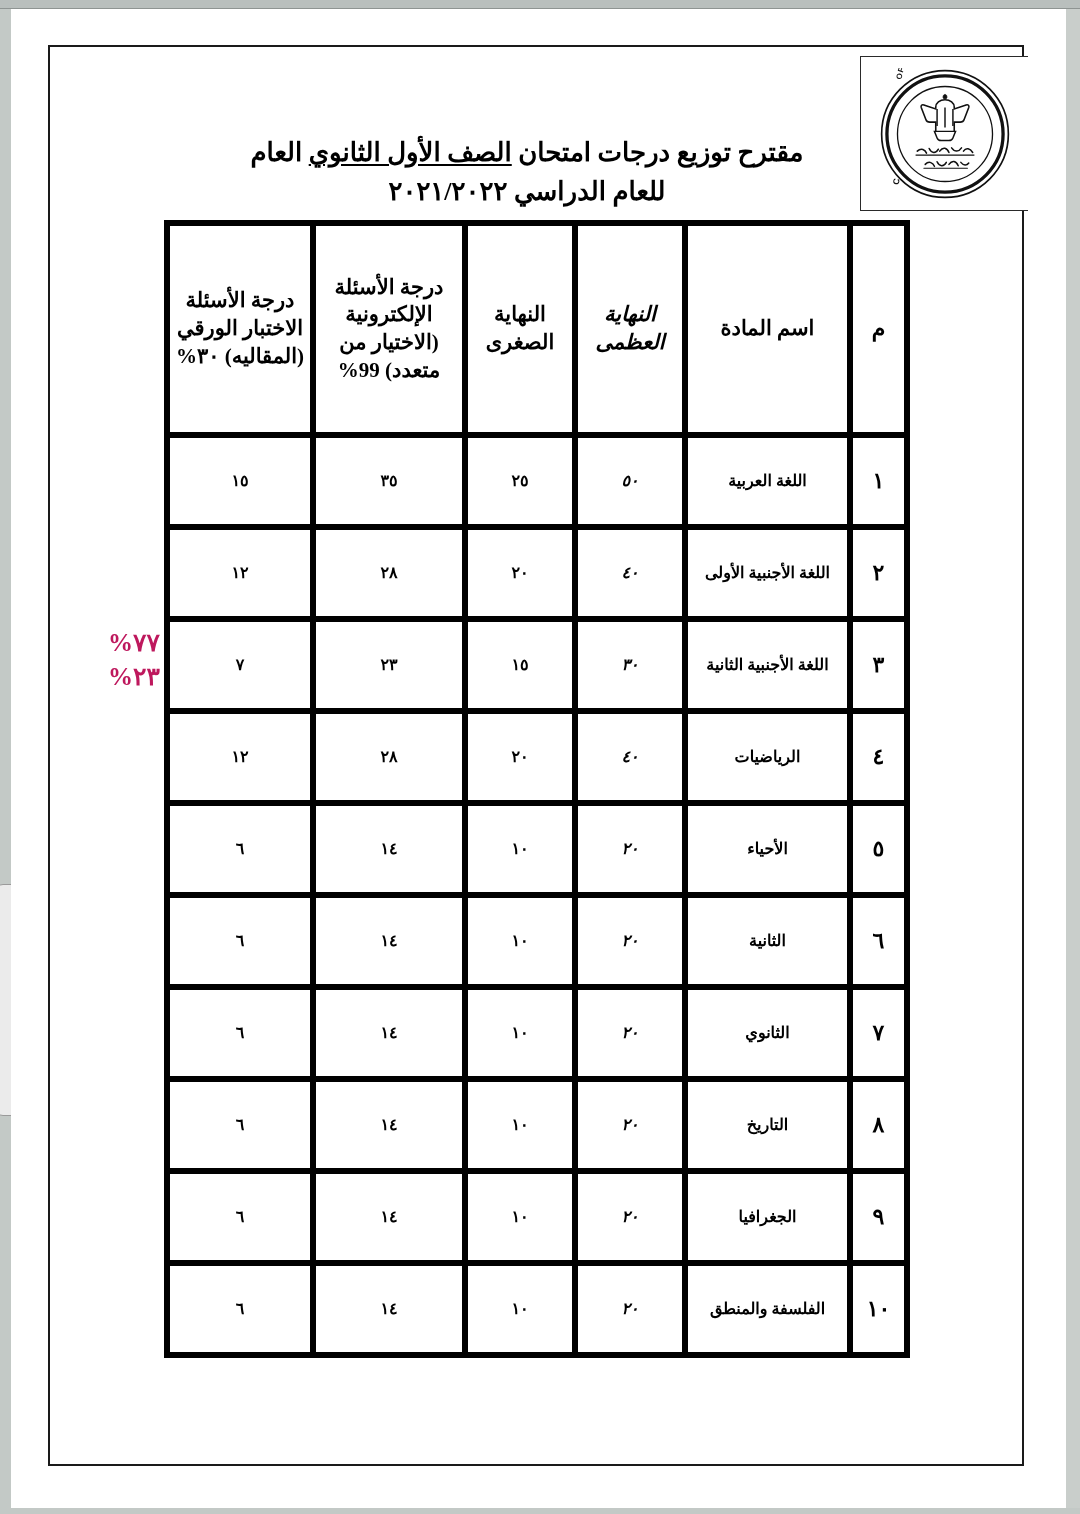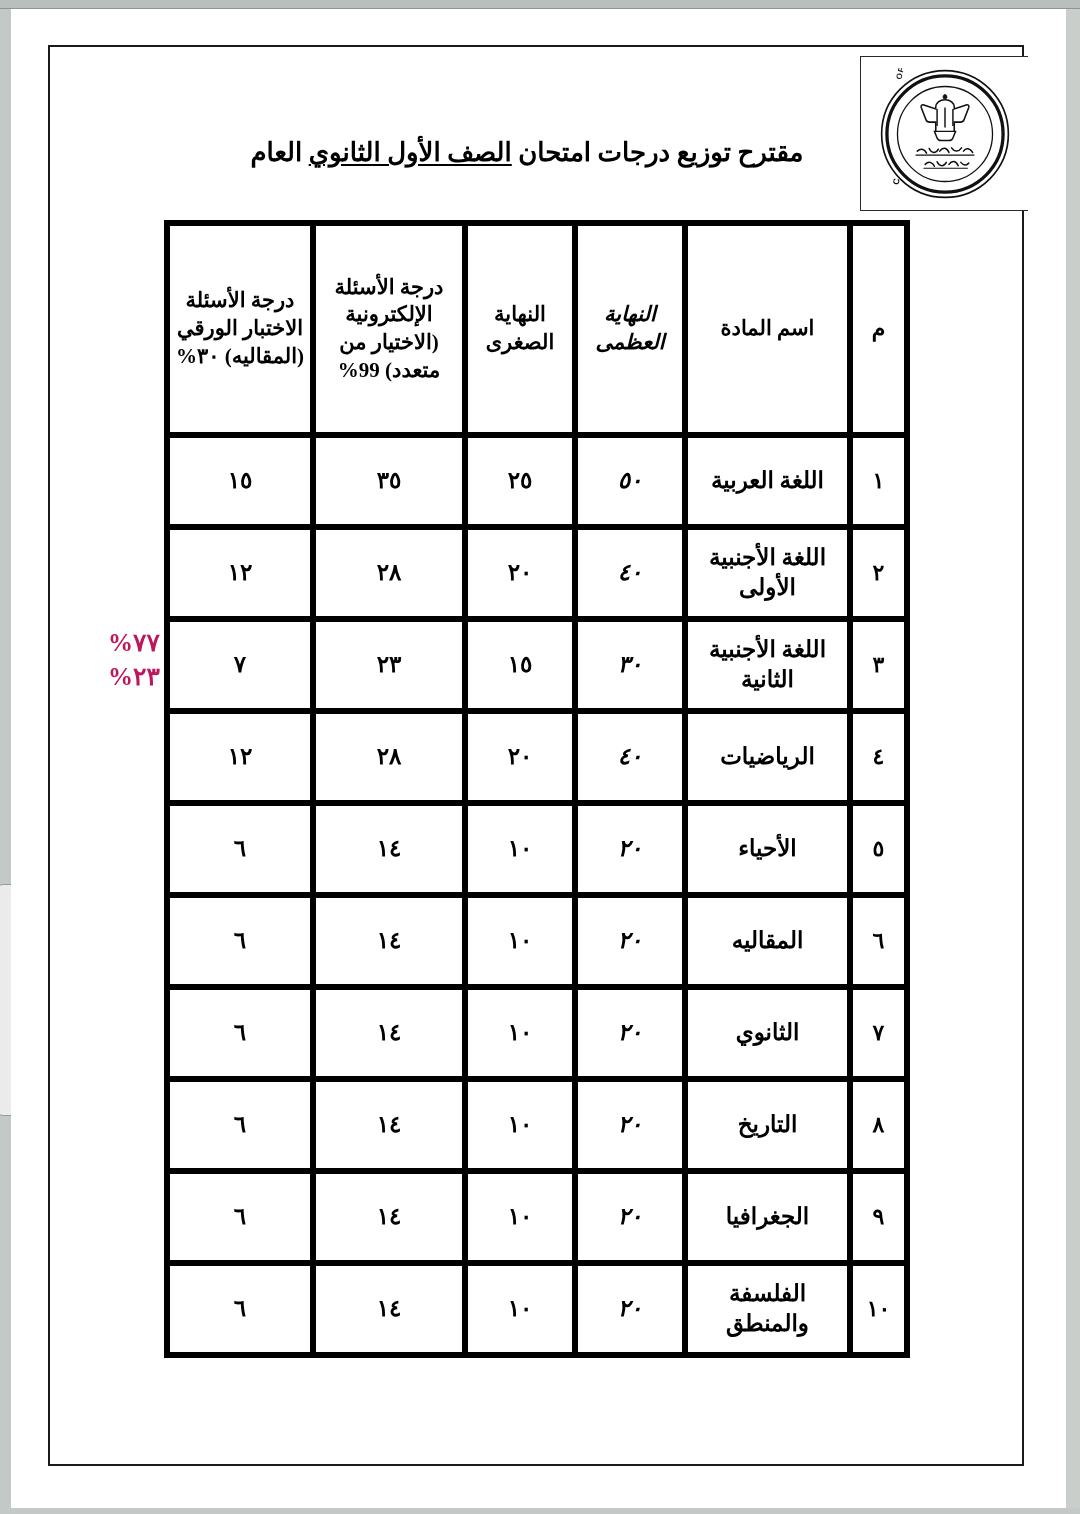--- a/index.html
+++ b/index.html
@@ -178,21 +178,21 @@
     padding: 4px 3px;
     box-sizing: border-box;
   }
   table.grades thead th {
     height: 212px;
     font-size: 21px;
     line-height: 1.32;
   }
   table.grades tbody td {
     height: 92px;
-    font-size: 23px;
+    font-size: 16px;
     line-height: 1.3;
   }
   .col-idx   { width: 57px;  font-size: 22px !important; }
   .col-subj  { width: 165px; }
   .col-max   { width: 110px; font-style: italic; }
   .col-min   { width: 110px; }
   .col-elec  { width: 152px; }
   .col-paper { width: 146px; }
 
   thead .col-idx { font-size: 22px !important; }
@@ -239,20 +239,21 @@
           <path d="M58 126 c6 -6 12 -2 14 3 M76 122 c4 8 10 8 14 1 M92 126 c5 -7 11 -5 14 2 M110 121 c5 7 11 6 15 0 M128 126 c4 -6 10 -4 14 2"></path>
           <path d="M56 132 l88 0" stroke-width="1.6"></path>
           <path d="M70 146 c6 -6 12 -2 14 3 M88 142 c4 8 10 8 14 1 M106 146 c5 -7 11 -5 14 2 M124 143 c4 5 9 5 12 1"></path>
           <path d="M68 152 l66 0" stroke-width="1.6"></path>
         </g>
       </svg>
     </div>
 
     <div id="doc-title">
       <span>مقترح توزيع درجات امتحان </span><span class="u">الصف الأول الثانوي</span><span> العام</span>
+      <span id="doc-title-line2">للعام الدراسي ٢٠٢١/٢٠٢٢</span>
     </div>
 
     <div id="side-percent">
       <span>%٧٧</span>
       <span>%٢٣</span>
     </div>
 
     <div id="grades-table-wrap">
       <table class="grades">
         <thead>
@@ -301,21 +302,21 @@
             <tr>
               <td class="col-idx">٥</td>
               <td class="col-subj">الأحياء</td>
               <td class="col-max num">٢٠</td>
               <td class="col-min num">١٠</td>
               <td class="col-elec num">١٤</td>
               <td class="col-paper num">٦</td>
             </tr>
             <tr>
               <td class="col-idx">٦</td>
-              <td class="col-subj">المقاليه</td>
+              <td class="col-subj">الثانية</td>
               <td class="col-max num">٢٠</td>
               <td class="col-min num">١٠</td>
               <td class="col-elec num">١٤</td>
               <td class="col-paper num">٦</td>
             </tr>
             <tr>
               <td class="col-idx">٧</td>
               <td class="col-subj">الثانوي</td>
               <td class="col-max num">٢٠</td>
               <td class="col-min num">١٠</td>

